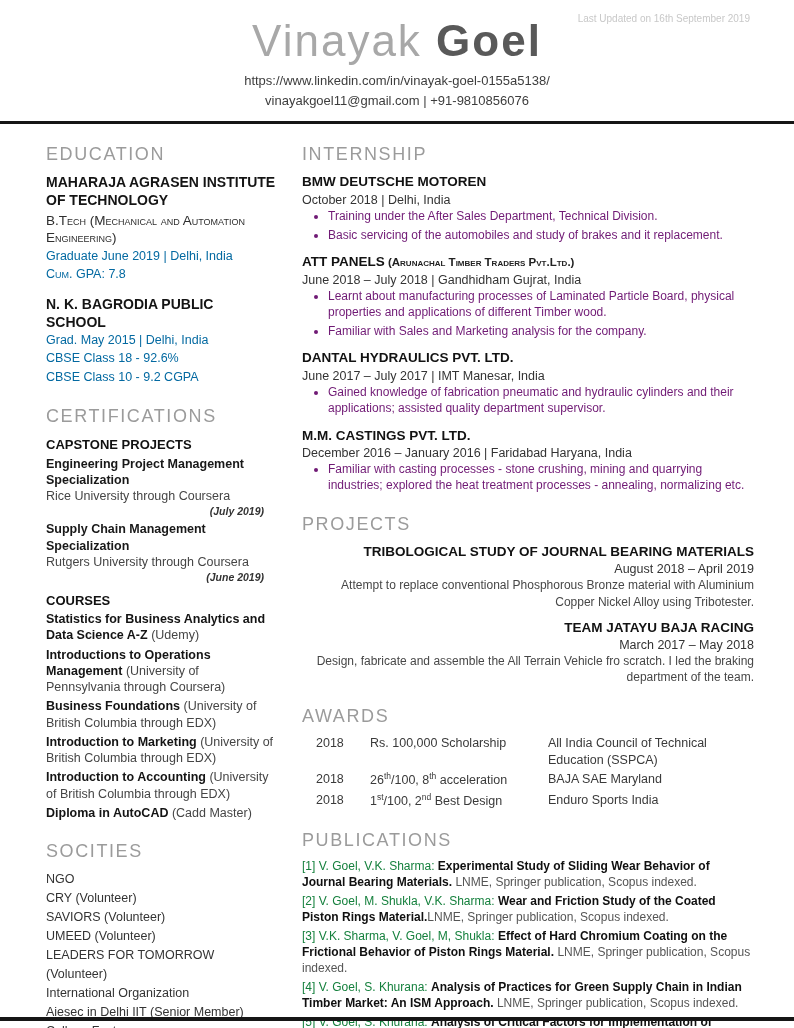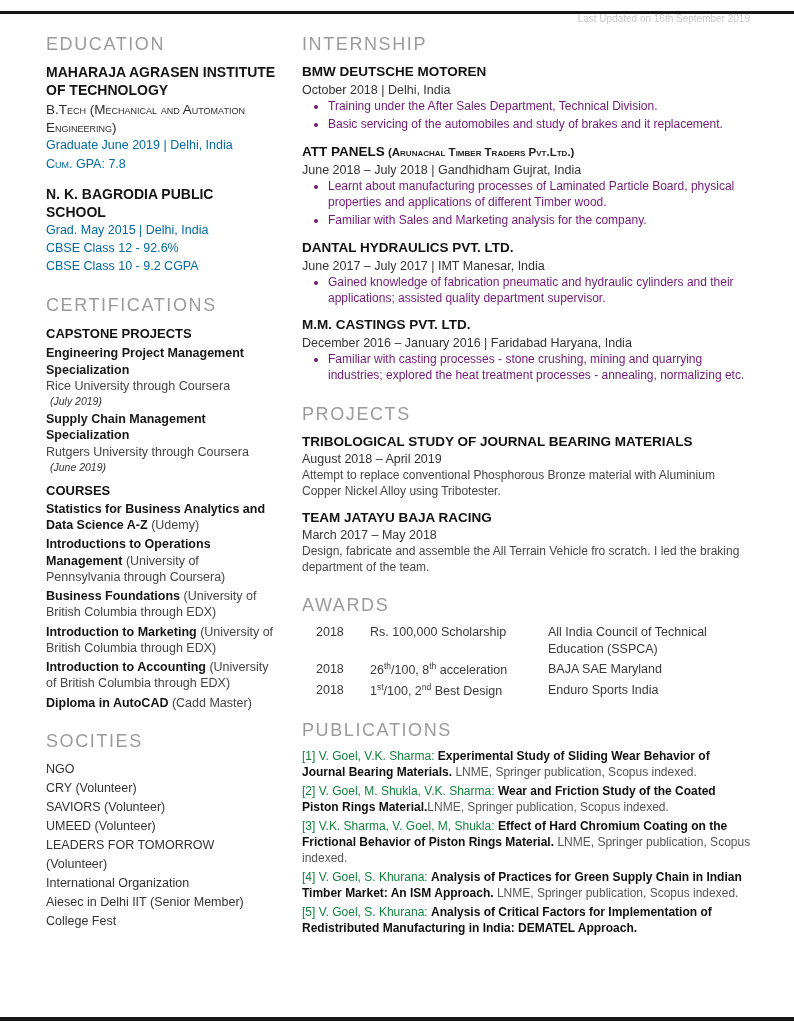--- a/index.html
+++ b/index.html
@@ -27,37 +27,37 @@
   .school { margin-bottom:12px; }
   .school-name { font-size:14px; font-weight:700; color:#141414; line-height:1.3; }
   .degree { font-variant:small-caps; font-size:13.5px; color:#2e2e2e; line-height:1.3; margin-top:2px; }
   .edu-meta { font-size:12.5px; color:#0369a1; line-height:1.45; }
   .smallcaps { font-variant:small-caps; }
 
   
   .sub-heading { font-size:13px; font-weight:700; color:#111; margin:10px 0 3px; }
   .cap-title { font-size:12.5px; font-weight:700; color:#181818; line-height:1.3; margin-top:4px; }
   .cap-org { font-size:12.5px; color:#454545; line-height:1.3; }
-  .cap-date { font-size:10.5px; font-style:italic; font-weight:400; color:#333; margin:1px 4px 4px; }
+  .cap-date { font-size:10.5px; font-style:italic; font-weight:700; color:#333; margin:1px 12px 4px;text-align:right; }
   .course-line { font-size:12.5px; line-height:1.3; color:#454545; margin-bottom:3px; }
   .course-title { font-weight:700; color:#141414; }
 
   
   .society-line { font-size:12.5px; color:#333; line-height:1.52; }
 
   
   .job { margin-bottom:10px; }
   .company { font-size:13.5px; font-weight:700; color:#121212; line-height:1.3; }
   .company-suffix { font-variant:small-caps; font-size:11.5px; font-weight:700; color:#222; }
   .job-meta { font-size:12.5px; color:#333; margin:2px 0 2px; }
   ul.bullets { margin:2px 0 6px; padding-left:26px; }
   ul.bullets li { font-size:12px; color:#701a75; line-height:1.32; margin-bottom:3px; }
 
   
-  .project { margin-bottom:9px; }
+  .project { margin-bottom:9px;text-align:right; }
   .project-title { font-size:13.5px; font-weight:700; color:#121212; line-height:1.3; }
   .project-dates { font-size:12.5px; color:#333; margin:2px 0 1px; }
   .project-desc { font-size:12px; color:#474747; line-height:1.35; }
 
   
   .awards-table { padding-left:14px; margin-top:2px; }
   .award-row { display:grid; grid-template-columns:46px 170px 1fr; column-gap:8px; font-size:12.5px; color:#3a3a3a; line-height:1.35; margin-bottom:3px; }
   .award-row sup { font-size:8.5px; }
 
   
@@ -66,41 +66,48 @@
   .pub-title { font-weight:700; color:#101010; }
   .pub-rest { color:#555; }
 </style>
 </head>
 <body>
 
 <div class="page">
 
   <div class="last-updated">Last Updated on 16th September 2019</div>
 
+  <div class="header">
+    <h1 class="name"><span class="name-first">Vinayak</span> <span class="name-last">Goel</span></h1>
+    <div class="links">
+      <div>https://www.linkedin.com/in/vinayak-goel-0155a5138/</div>
+      <div>vinayakgoel11@gmail.com | +91-9810856076</div>
+    </div>
+  </div>
 
   <div class="rule-top"></div>
 
   <div class="columns">
 
     <div class="col-left">
 
       <section>
         <h2 class="section-heading">EDUCATION</h2>
 
         <div class="school">
           <div class="school-name">MAHARAJA AGRASEN INSTITUTE OF TECHNOLOGY</div>
           <div class="degree">B.Tech (Mechanical and Automation Engineering)</div>
           <div class="edu-meta">Graduate June 2019 | Delhi, India</div>
           <div class="edu-meta smallcaps">Cum. GPA: 7.8</div>
         </div>
 
         <div class="school">
           <div class="school-name">N. K. BAGRODIA PUBLIC SCHOOL</div>
           <div class="edu-meta">Grad. May 2015 | Delhi, India</div>
-          <div class="edu-meta">CBSE Class 12 - 92.6%</div>
+          <div class="edu-meta">CBSE Class 18 - 92.6%</div>
           <div class="edu-meta">CBSE Class 10 - 9.2 CGPA</div>
         </div>
       </section>
 
       <section>
         <h2 class="section-heading">CERTIFICATIONS</h2>
 
         <div class="sub-heading">CAPSTONE PROJECTS</div>
 
         <div>

